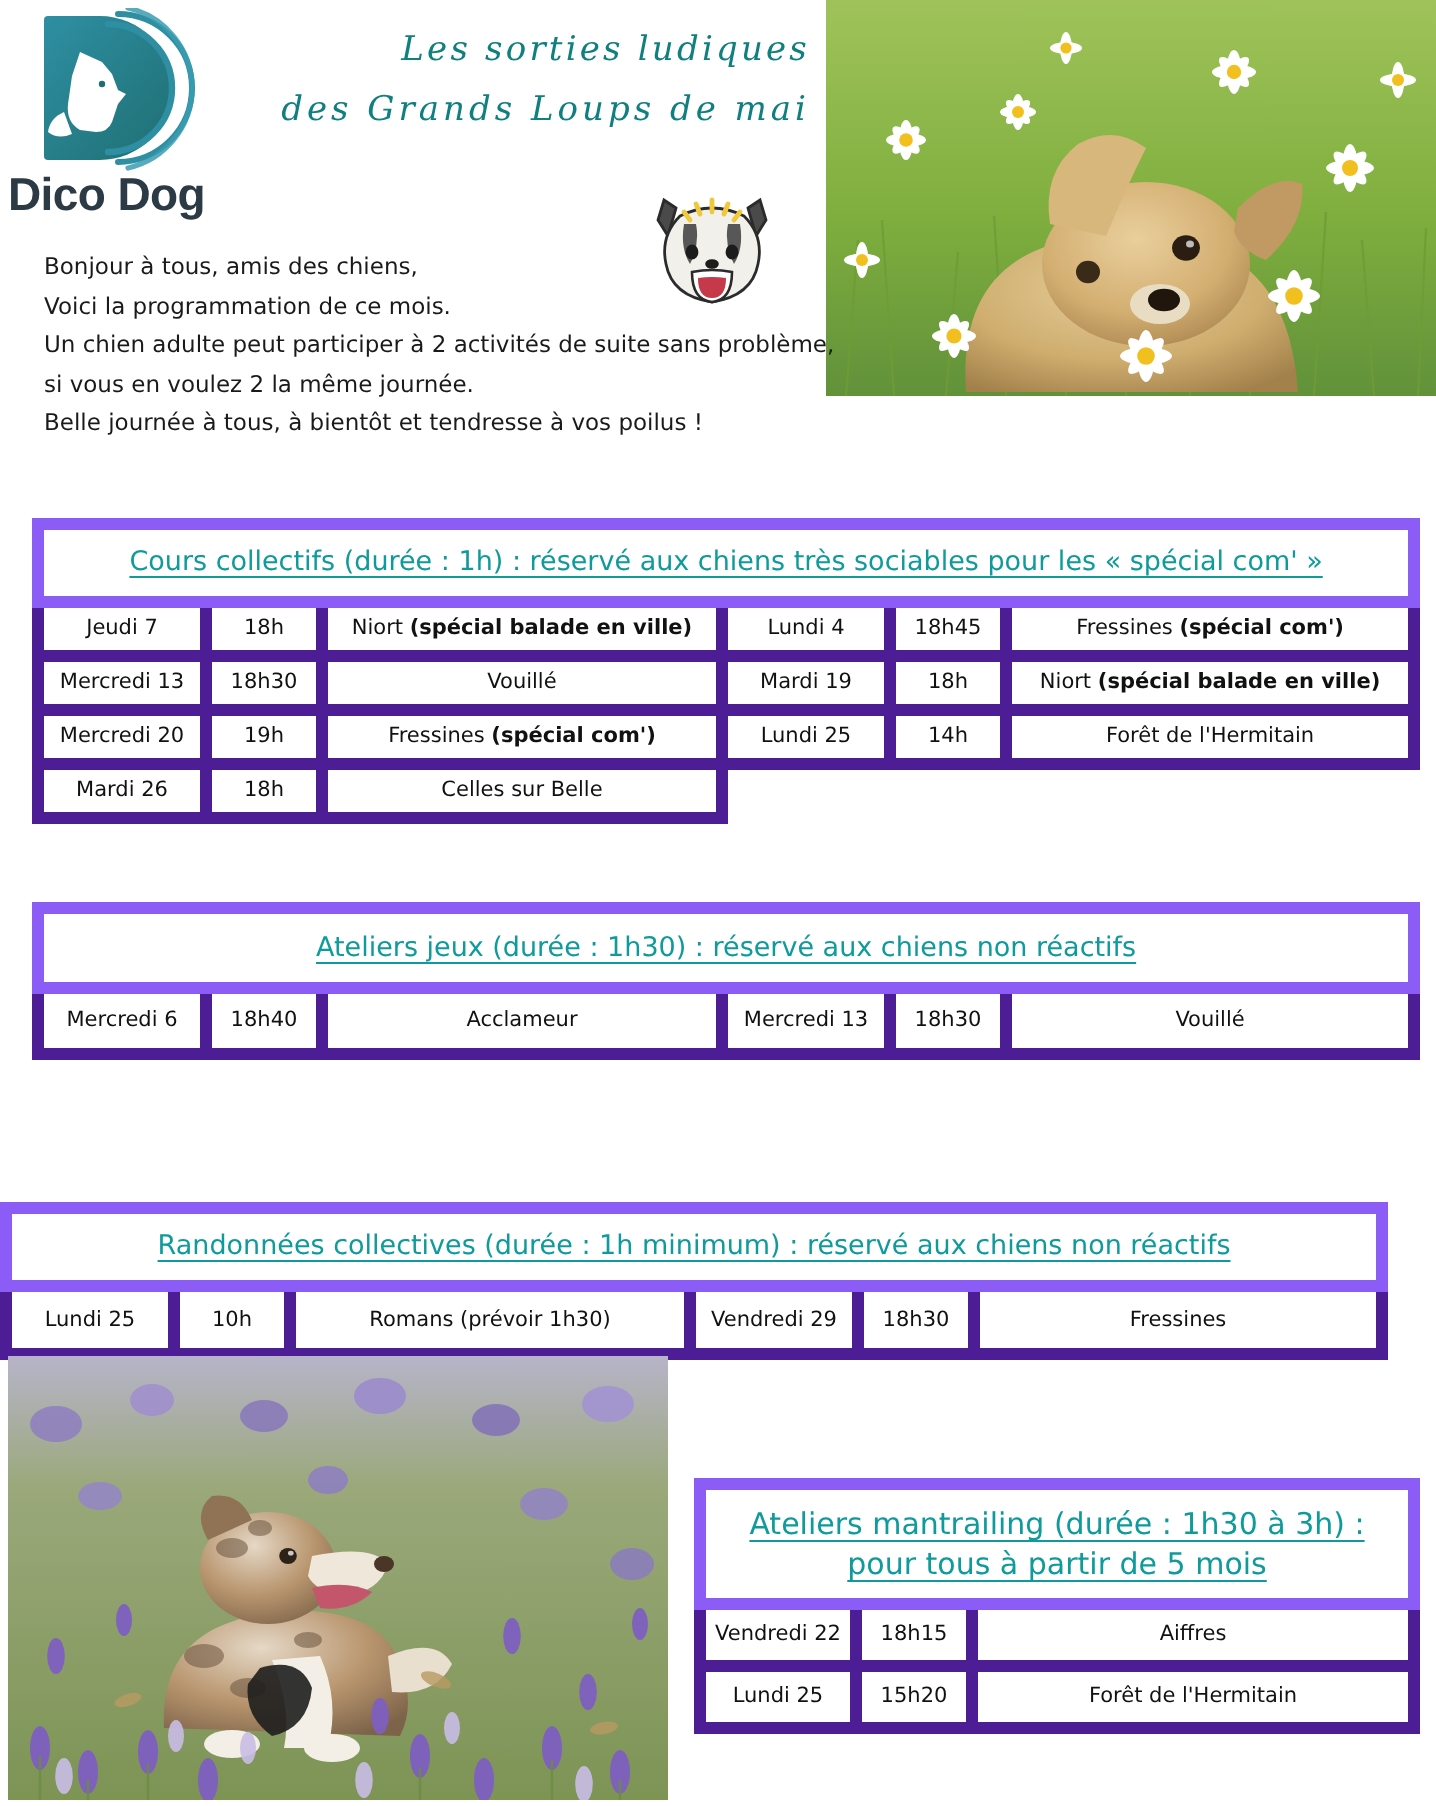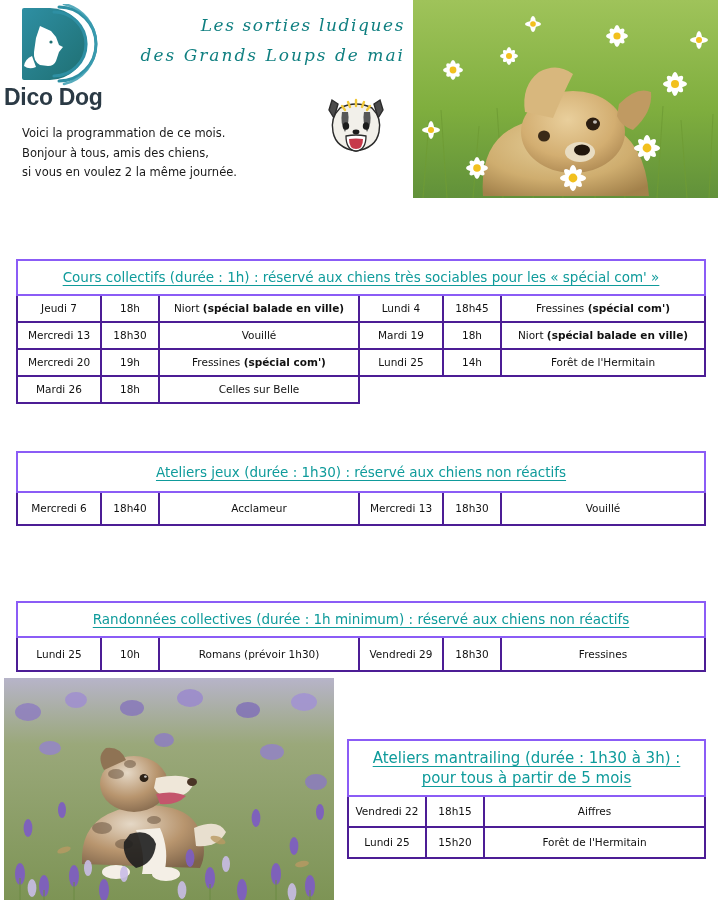--- a/index.html
+++ b/index.html
@@ -84,31 +84,31 @@
   }
 
   
   .tbl {
     position: absolute;
     border-collapse: collapse;
     table-layout: fixed;
     background: #fff;
   }
   .tbl td, .tbl th {
-    border: 2px solid #4c1d95;
+    border: 6px solid #4c1d95;
     font-family: "DejaVu Sans", sans-serif;
     font-size: 10.5px;
     color: #111;
     text-align: center;
     vertical-align: middle;
     padding: 2px 3px;
     line-height: 13px;
   }
   .tbl .hd {
-    border: 2px solid #8b5cf6;
+    border: 6px solid #8b5cf6;
     padding: 7px 4px;
     height: 28px;
   }
   .hd-text {
     font-family: "DejaVu Sans", sans-serif;
     color: #0f9b9b;
     font-size: 13.5px;
     text-decoration: underline;
     text-underline-offset: 3px;
     line-height: 19px;
@@ -119,21 +119,21 @@
 
   
   #t1 { left: 16px; top: 259px; width: 688px; }
   #t1 .hd { height: 29px; }
   #t1 td.r { height: 27px; }
 
   #t2 { left: 16px; top: 451px; width: 688px; }
   #t2 .hd { height: 40px; }
   #t2 td.r { height: 33px; }
 
-  #t3 { left: 16px; top: 601px; width: 688px; border-radius: 24px; }
+  #t3 { left: 0; top: 601px; width: 688px; border-radius: 24px; }
   #t3 .hd { height: 33px; }
   #t3 td.r { height: 34px; }
 
   #t4 { left: 347px; top: 739px; width: 357px; }
   #t4 .hd { height: 48px; }
   #t4 td.r { height: 31px; }
   #t4 .hd-text { font-size: 15px; line-height: 20px; }
 </style>
 </head>
 <body>
@@ -311,23 +311,25 @@
               <ellipse rx="9" ry="3.2"></ellipse>
               <ellipse rx="3.2" ry="9"></ellipse>
             </g>
           <circle r="3" fill="#f2c01e"></circle>
         </g>
       </g>
     </svg>
   </div>
 
   <div class="intro">
+    <p>Bonjour à tous, amis des chiens,</p>
     <p>Voici la programmation de ce mois.</p>
-    <p>Bonjour à tous, amis des chiens,</p>
+    <p>Un chien adulte peut participer à 2 activités de suite sans problème,</p>
     <p>si vous en voulez 2 la même journée.</p>
+    <p>Belle journée à tous, à bientôt et tendresse à vos poilus !</p>
   </div>
 
   <table class="tbl" id="t1">
     <colgroup>
       <col style="width:84px">
         <col style="width:58px">
         <col style="width:200px">
       <col style="width:84px">
         <col style="width:58px">
         <col style="width:204px">

